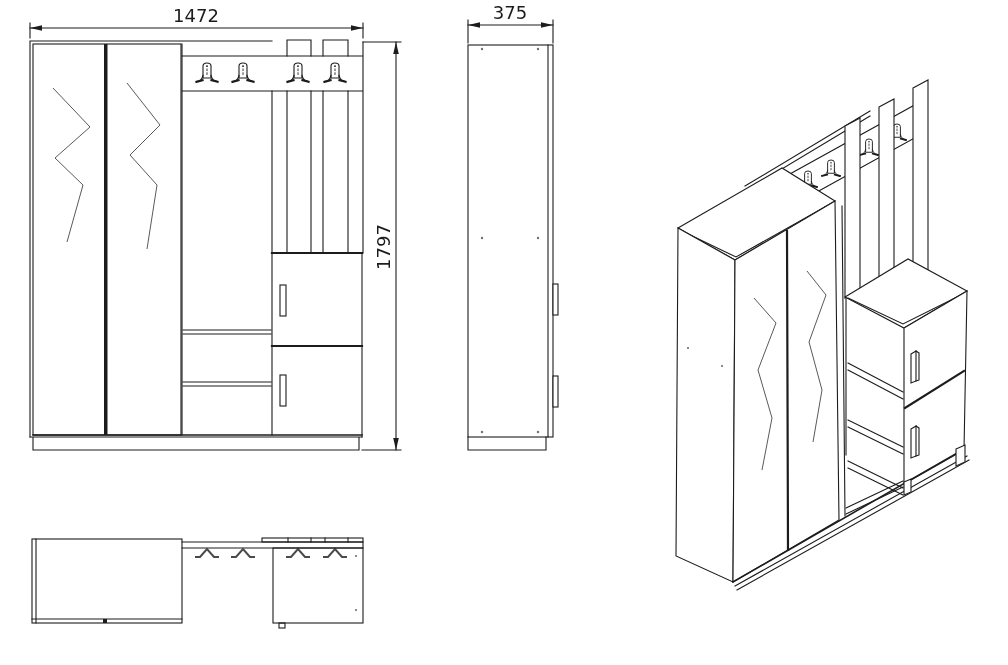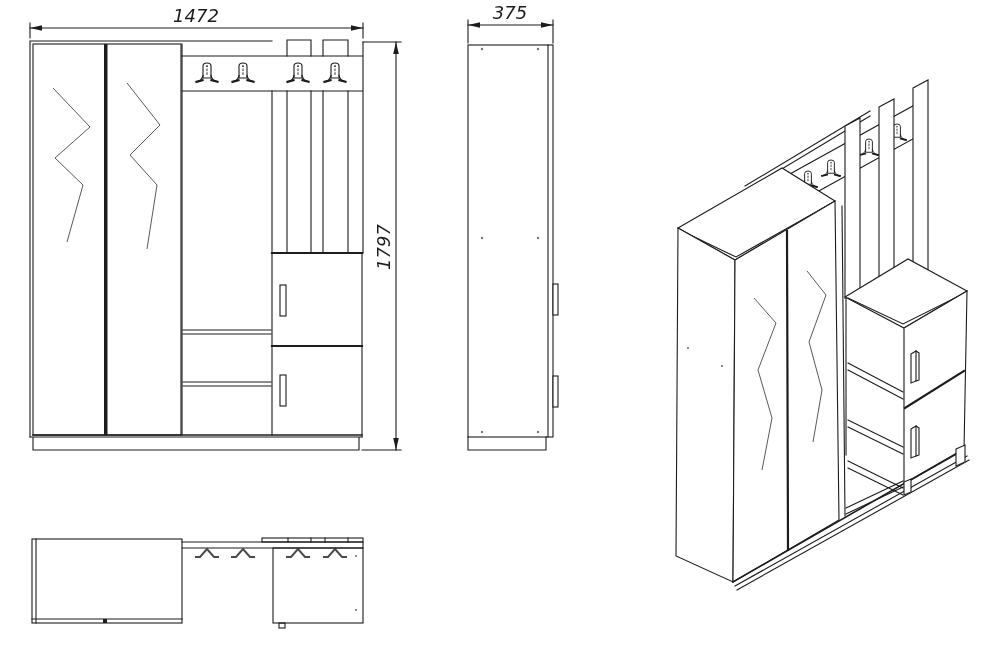--- a/index.html
+++ b/index.html
@@ -2,21 +2,21 @@
 <html style="--bg: #ffffff; --line: #1c1c1c; --detail: #5a5a5a;"><head>
 <meta charset="utf-8">
 <style>
   :root{
     --bg:#ffffff;
     --line:#1c1c1c;
     --detail:#5a5a5a;
     --marks:#707070;
   }
   html,body{margin:0;padding:0;background:var(--bg);}
-  .canvas{position:relative;width:1008px;height:665px;background:var(--bg);overflow:hidden;font-style:italic;}
+  .canvas{position:relative;width:1008px;height:665px;background:var(--bg);overflow:hidden;}
   svg{display:block;}
   .ln{stroke:var(--line);fill:none;stroke-width:1.1;stroke-linecap:square;}
   .ln2{stroke:var(--line);fill:none;stroke-width:2.2;stroke-linecap:square;}
   .ln16{stroke:var(--line);fill:none;stroke-width:1.6;stroke-linecap:square;}
   .fillc{fill:var(--line);stroke:none;}
   .white{fill:#ffffff;stroke:var(--line);stroke-width:1.1;stroke-linejoin:miter;}
   .detail{stroke:var(--detail);fill:none;stroke-width:1;}
   .dash{stroke-dasharray:1.6,2.2;stroke-width:0.9;}
   .dot{fill:var(--marks);stroke:none;}
   .hooktop{stroke:#4a4a4a;fill:none;stroke-width:2;stroke-linecap:square;}

